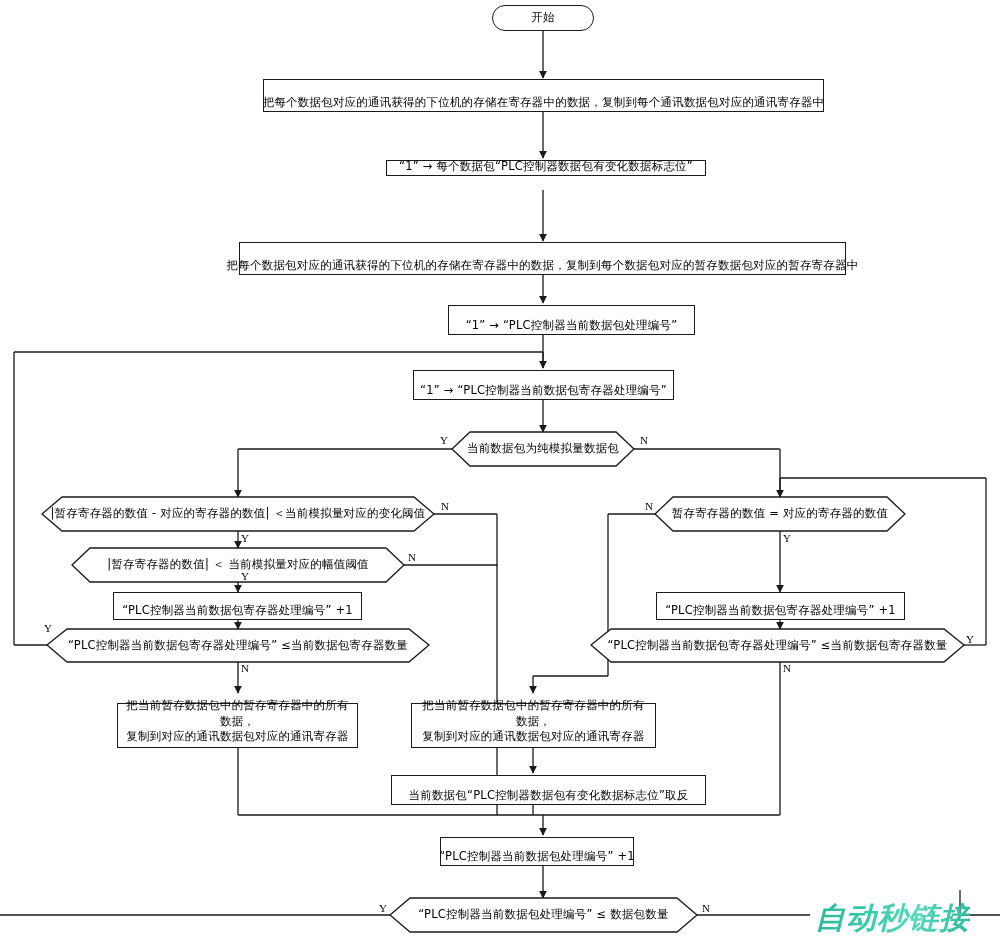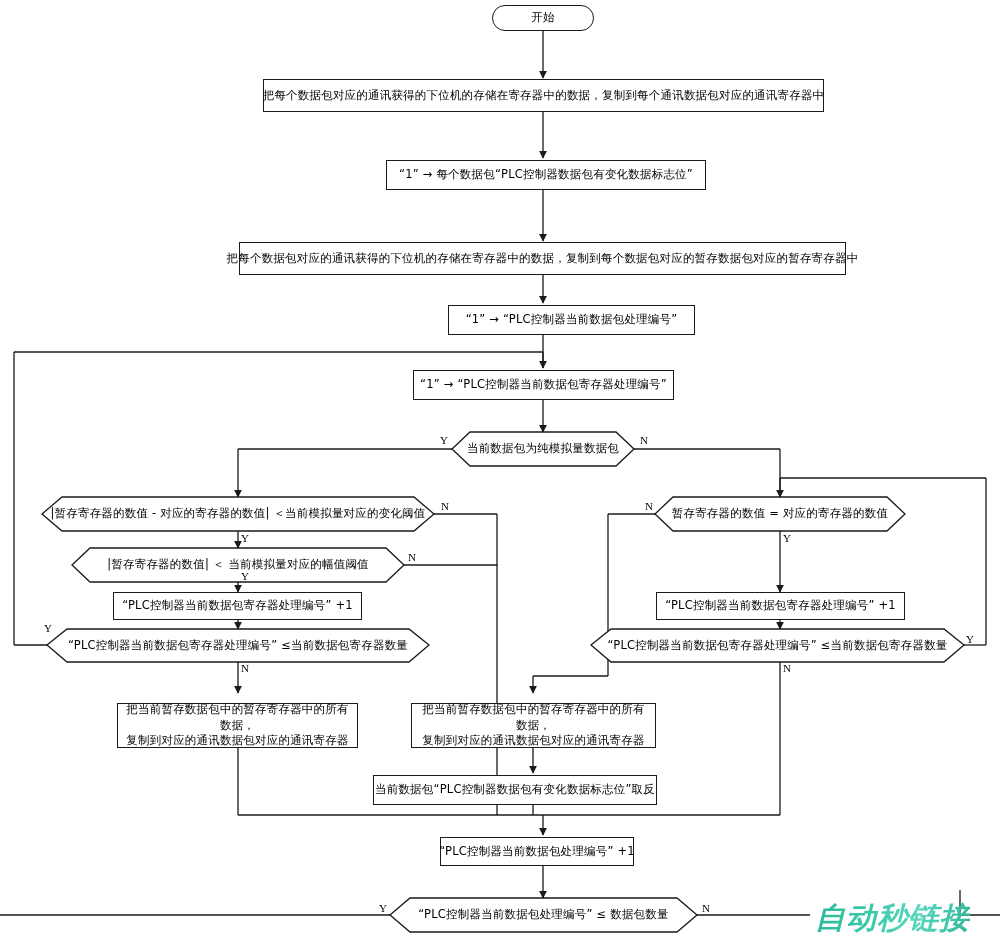--- a/index.html
+++ b/index.html
@@ -34,20 +34,21 @@
     color: #000;
     font-size: 11.5px;
     line-height: 1.35;
     letter-spacing: 0.2px;
     white-space: nowrap;
   }
   .node.wrap { white-space: normal; }
   .proc {
     border: 1.4px solid #1a1a1a;
     background: #ffffff;
+    align-items: flex-end;
   }
   .terminator {
     border: 1.6px solid #1a1a1a;
     border-radius: 999px;
     background: #ffffff;
   }
   .dec {
     background: transparent;
     border: none;
   }
@@ -181,21 +182,21 @@
   </svg>
 
   <div class="node terminator" style="left:492px; top:5px; width:102px; height:26px;">
     <span>开始</span>
   </div>
 
   <div class="node proc" style="left:263px; top:79px; width:561px; height:33px;">
     <span>把每个数据包对应的通讯获得的下位机的存储在寄存器中的数据，复制到每个通讯数据包对应的通讯寄存器中</span>
   </div>
 
-  <div class="node proc" style="left:386px; top:160px; width:320px; height:30px;">
+  <div class="node proc" style="left:386px; top:160px; width:320px; height:16px;">
     <span>“1” → 每个数据包“PLC控制器数据包有变化数据标志位”</span>
   </div>
 
   <div class="node proc" style="left:239px; top:242px; width:607px; height:33px;">
     <span>把每个数据包对应的通讯获得的下位机的存储在寄存器中的数据，复制到每个数据包对应的暂存数据包对应的暂存寄存器中</span>
   </div>
 
   <div class="node proc" style="left:420px; top:305px; width:247px; height:30px;margin-left:28px;">
     <span>“1” → “PLC控制器当前数据包处理编号”</span>
   </div>
@@ -239,21 +240,21 @@
 
   <div class="node dec" style="left:591px; top:629px; width:373px; height:33px;">
     <span class="dec-label">“PLC控制器当前数据包寄存器处理编号” ≤当前数据包寄存器数量</span>
   </div>
 
   <div class="node proc wrap" style="left:411px; top:703px; width:245px; height:45px; padding:2px 6px;">
     <span style="white-space:pre-line;">把当前暂存数据包中的暂存寄存器中的所有数据，
 复制到对应的通讯数据包对应的通讯寄存器</span>
   </div>
 
-  <div class="node proc" style="left:373px; top:775px; width:284px; height:30px;">
+  <div class="node proc" style="left:391px; top:775px; width:315px; height:30px;">
     <span>当前数据包“PLC控制器数据包有变化数据标志位”取反</span>
   </div>
 
   <div class="node proc" style="left:440px; top:837px; width:194px; height:29px;">
     <span>“PLC控制器当前数据包处理编号” +1</span>
   </div>
 
   <div class="node dec" style="left:390px; top:898px; width:307px; height:34px;">
     <span class="dec-label">“PLC控制器当前数据包处理编号” ≤ 数据包数量</span>
   </div>

